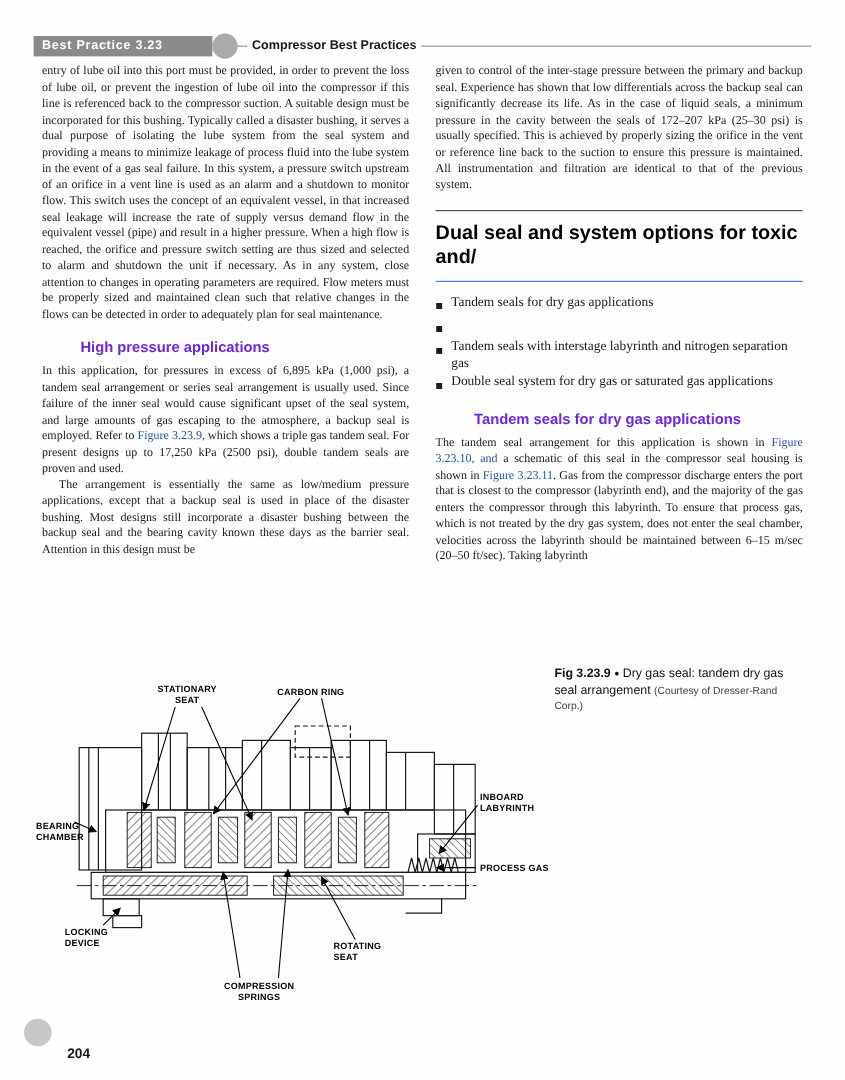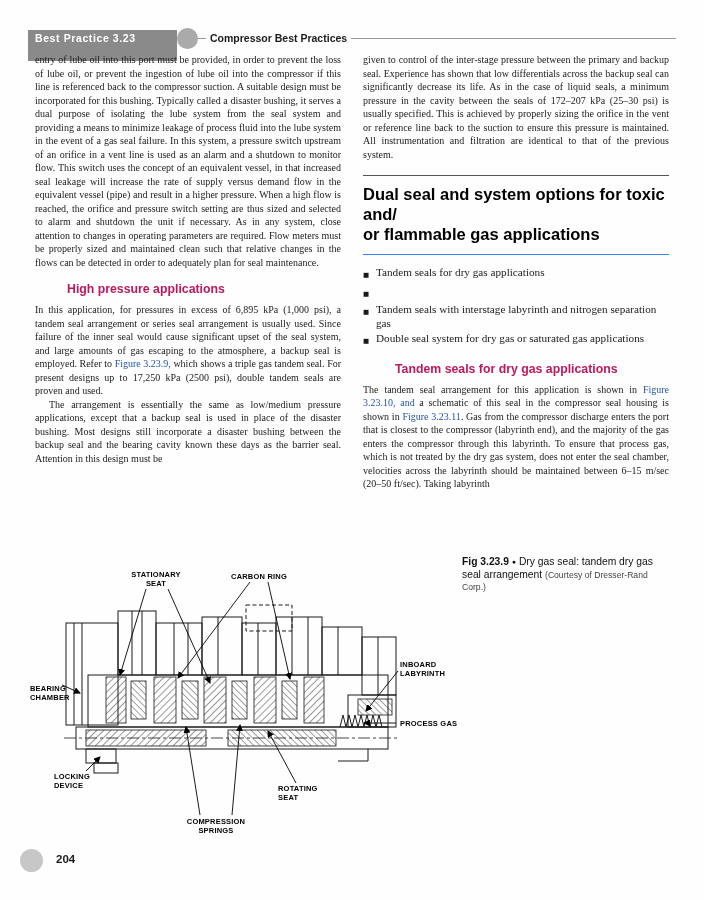--- a/index.html
+++ b/index.html
@@ -4,21 +4,21 @@
 <style>
   html,body { margin:0; padding:0; background:#ffffff; }
   .page {
     position:relative; width:704px; height:900px; background:#fefefe;
     overflow:hidden; font-family:"Liberation Serif", serif; color:#1a1a1a;
   }
 
   
   .header-rule { position:absolute; left:176px; top:38px; width:500px; height:1px; background:#9a9a9a; }
   .bp-bar {
-    position:absolute; left:28px; top:30px; width:142px; height:31px;
+    position:absolute; left:28px; top:30px; width:142px; height:17px;
     background:#8a8a8a; color:#ffffff;
     font-family:"Liberation Sans", sans-serif; font-weight:bold; font-size:10.5px;
     line-height:17px; padding-left:7px; letter-spacing:0.6px;
   }
   .header-circle {
     position:absolute; left:177px; top:28px; width:21px; height:21px;
     border-radius:50%; background:#aaaaaa;
   }
   .header-title {
     position:absolute; left:206px; top:31px;
@@ -31,21 +31,21 @@
   .col-left  { left:35px; }
   .col-right { left:363px; }
 
   p.body {
     font-size:10px; line-height:13.5px; text-align:justify; margin:0;
   }
   p.indent { text-indent:14px; }
 
   h3.sub {
     font-family:"Liberation Sans", sans-serif; font-size:12.3px; font-weight:bold;
-    margin:13px 0 7px 0; color:#be185d;padding-left:32px;
+    margin:13px 0 7px 0; color:#6d28d9;padding-left:32px;
   }
 
   .section-block {
     margin:14px 0 11px 0; padding:8px 0 10px 0;
     border-top:1px solid #555; border-bottom:1px solid #3b82f6;
   }
   h2.big {
     font-family:"Liberation Sans", sans-serif; font-size:16.5px; line-height:20px;
     font-weight:bold; margin:0; color:#000;
   }
@@ -69,21 +69,21 @@
   .cap-lbl { font-weight:bold; }
   .cap-sep { font-size:7px; vertical-align:1px; }
   .cap-small { font-size:8.6px; color:#444; }
 
   
   .footer-circle {
     position:absolute; left:20px; top:849px; width:23px; height:23px;
     border-radius:50%; background:#c7c7c7;
   }
   .page-num {
-    position:absolute; left:56px; top:853px;
+    position:absolute; left:56px; top:873px;
     font-family:"Liberation Sans", sans-serif; font-weight:bold; font-size:11.5px;
   }
 </style>
 </head>
 <body>
 
 <div class="page">
 
   <div class="header-rule"></div>
   <div class="bp-bar">Best Practice 3.23</div>
@@ -94,21 +94,21 @@
     <p class="body">entry of lube oil into this port must be provided, in order to prevent the loss of lube oil, or prevent the ingestion of lube oil into the compressor if this line is referenced back to the compressor suction. A suitable design must be incorporated for this bushing. Typically called a disaster bushing, it serves a dual purpose of isolating the lube system from the seal system and providing a means to minimize leakage of process fluid into the lube system in the event of a gas seal failure. In this system, a pressure switch upstream of an orifice in a vent line is used as an alarm and a shutdown to monitor flow. This switch uses the concept of an equivalent vessel, in that increased seal leakage will increase the rate of supply versus demand flow in the equivalent vessel (pipe) and result in a higher pressure. When a high flow is reached, the orifice and pressure switch setting are thus sized and selected to alarm and shutdown the unit if necessary. As in any system, close attention to changes in operating parameters are required. Flow meters must be properly sized and maintained clean such that relative changes in the flows can be detected in order to adequately plan for seal maintenance.</p>
     <h3 class="sub">High pressure applications</h3>
     <p class="body"><span>In this application, for pressures in excess of 6,895 kPa (1,000 psi), a tandem seal arrangement or series seal arrangement is usually used. Since failure of the inner seal would cause significant upset of the seal system, and large amounts of gas escaping to the atmosphere, a backup seal is employed. Refer to </span><a class="fig-link">Figure 3.23.9,</a><span> which shows a triple gas tandem seal. For present designs up to 17,250 kPa (2500 psi), double tandem seals are proven and used.</span></p>
     <p class="body indent">The arrangement is essentially the same as low/medium pressure applications, except that a backup seal is used in place of the disaster bushing. Most designs still incorporate a disaster bushing between the backup seal and the bearing cavity known these days as the barrier seal. Attention in this design must be</p>
   </div>
 
   <div class="col col-right">
     <p class="body">given to control of the inter-stage pressure between the primary and backup seal. Experience has shown that low differentials across the backup seal can significantly decrease its life. As in the case of liquid seals, a minimum pressure in the cavity between the seals of 172–207 kPa (25–30 psi) is usually specified. This is achieved by properly sizing the orifice in the vent or reference line back to the suction to ensure this pressure is maintained. All instrumentation and filtration are identical to that of the previous system.</p>
 
     <div class="section-block">
-      <h2 class="big"><span>Dual seal and system options for toxic and/</span><br><span>or flammable gas applications</span></h2>
+      <h2 class="big"><span>Dual seal and system options for toxic and/</span><br></h2>
     </div>
 
 
     <ul class="bullets">
       <li>
           <span class="sq">■</span>
           <span>Tandem seals for dry gas applications</span>
         </li>
       <li>
           <span class="sq">■</span>

